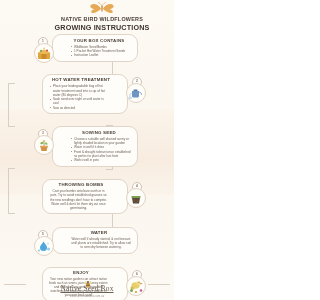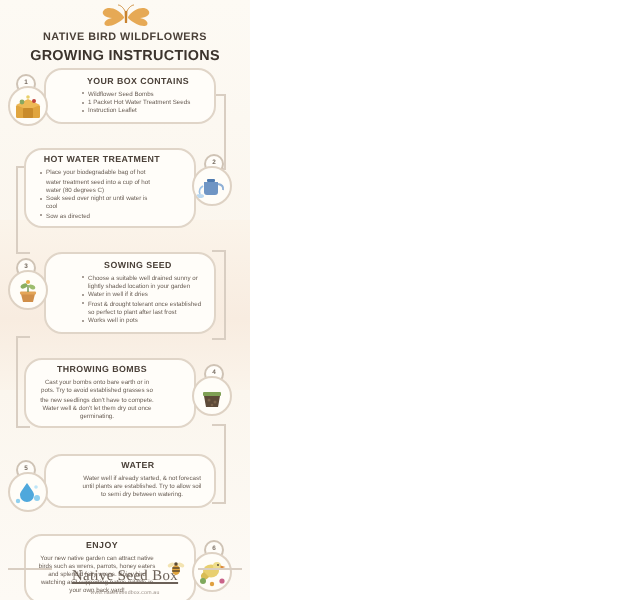--- a/index.html
+++ b/index.html
@@ -6,24 +6,25 @@
     margin: 0;
     padding: 0;
     background: #ffffff;
   }
   body {
     font-family: "Liberation Sans", sans-serif;
   }
 
   .poster {
     position: relative;
-    width: 125px;
+    width: 144px;
     height: 300px;
     overflow: hidden;
     background: #fbf7f0;
+    padding-left: 30px;
   }
 
   
   .wash {
     position: absolute;
     left: 0; right: 0;
     pointer-events: none;
   }
   .wash-a { top: 0;   height: 120px; background: linear-gradient(180deg,#fdfaf4 0%, #fbf6ee 100%); }
   .wash-b { top: 110px; height: 90px;  background: linear-gradient(180deg,#fbf4ea 0%, #f8ece0 55%, #fbf5ec 100%); }

